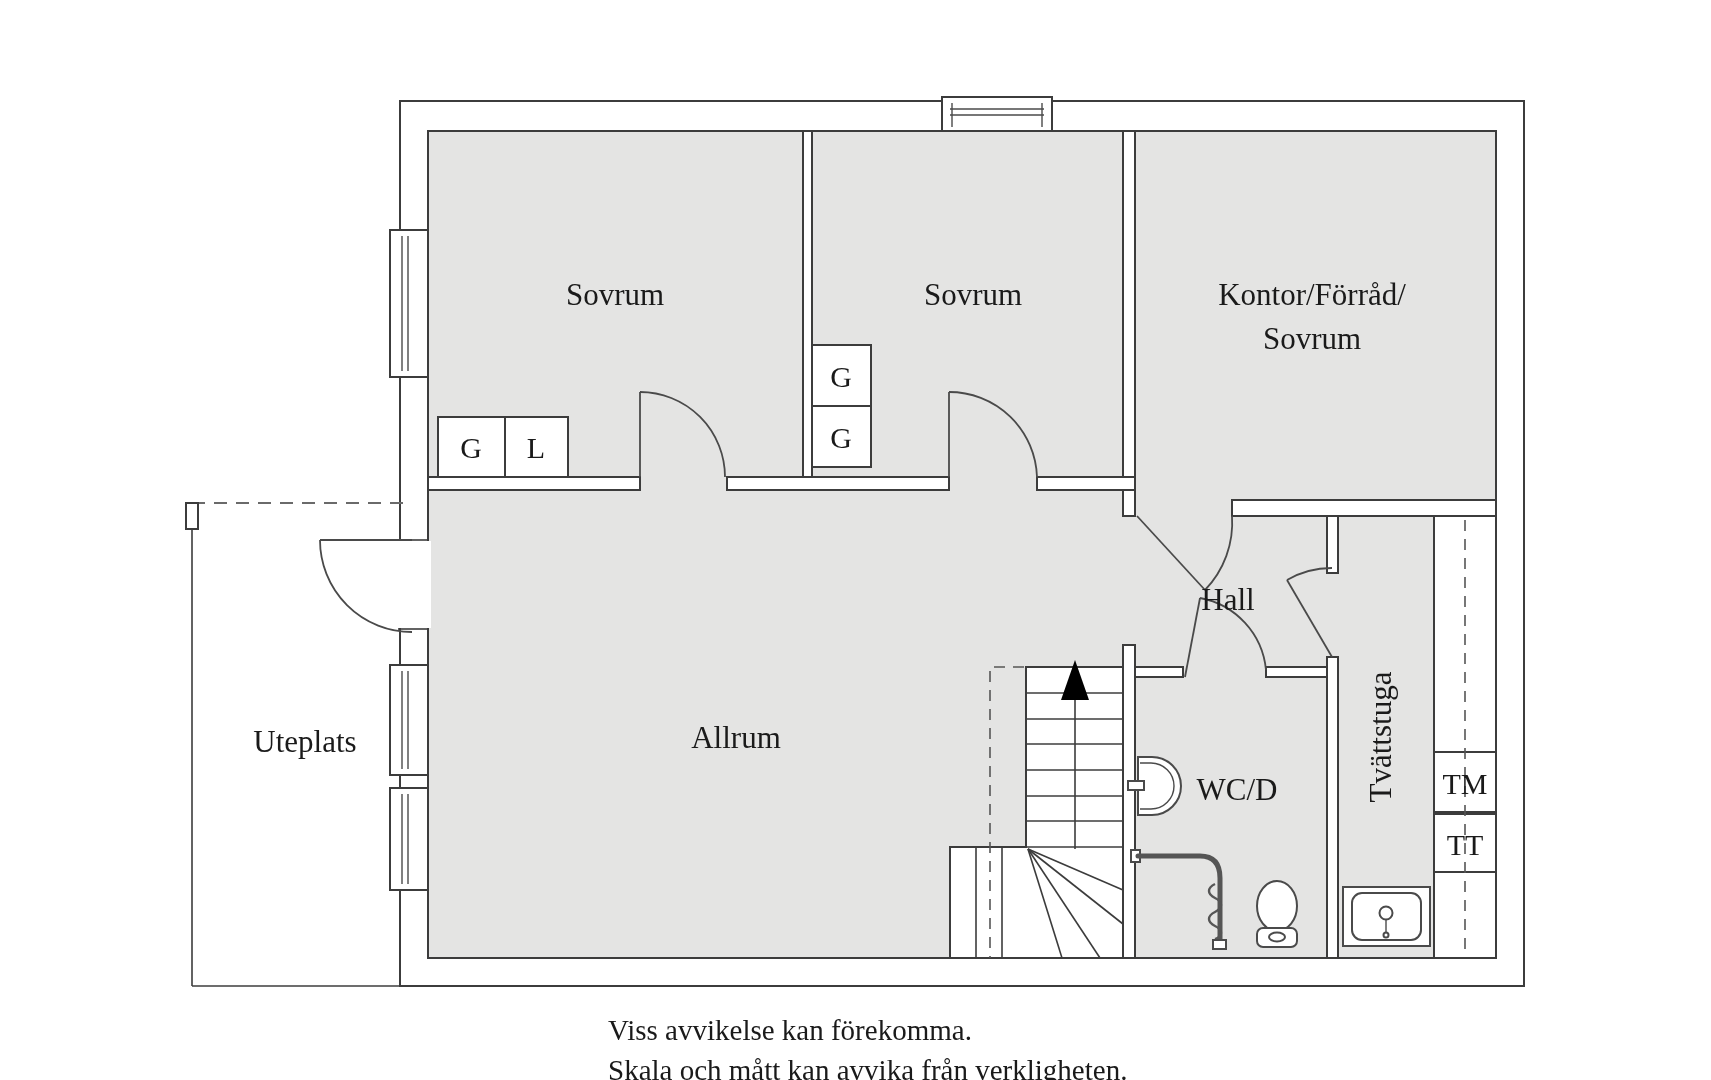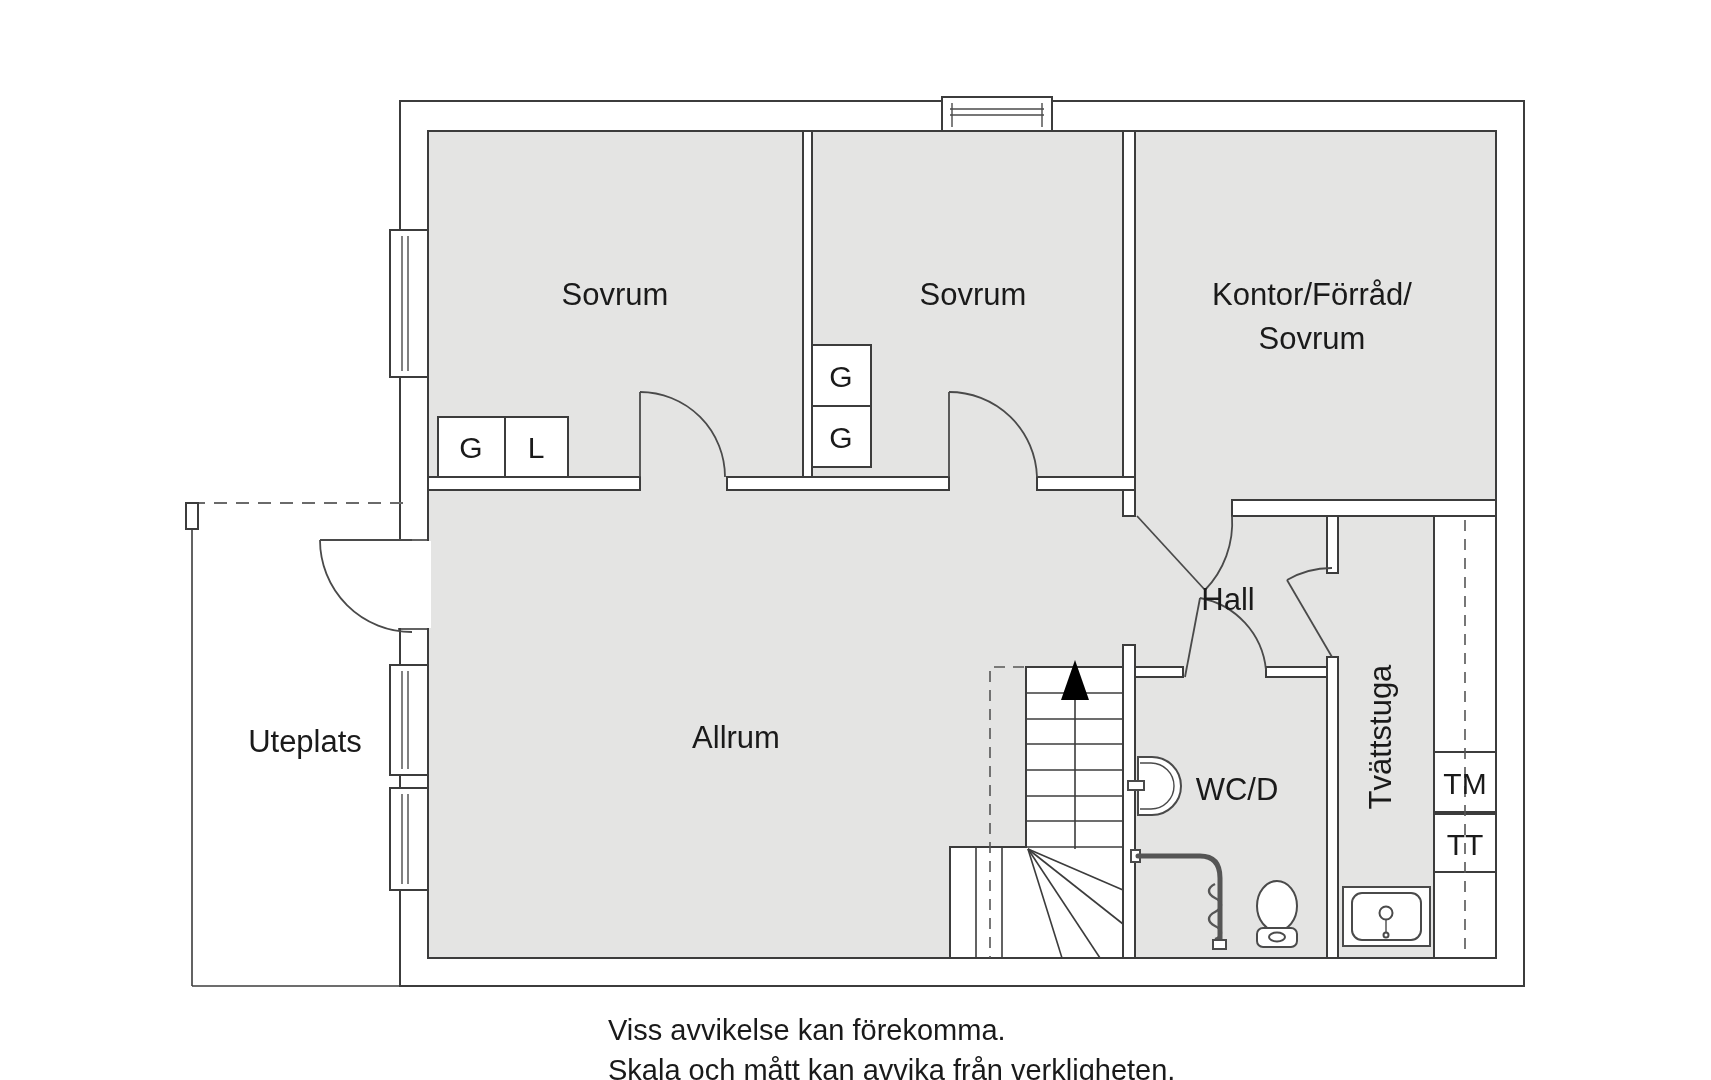--- a/index.html
+++ b/index.html
@@ -1,18 +1,18 @@
 <!DOCTYPE html>
 <html><head>
 <meta charset="utf-8">
 <style>
   html,body{margin:0;padding:0;background:#ffffff;}
   .page{
     width:1711px;height:1080px;position:relative;background:#ffffff;
-    font-family:Liberation Sans, sans-serif;
+    font-family:Liberation Serif, serif;
   }
   svg{display:block}
   
   .wall{fill:#ffffff;stroke:#3c3c3c;stroke-width:2;}
   .floor{fill:#e4e4e3;stroke:#3c3c3c;stroke-width:2;}
   .whitebox{fill:#ffffff;stroke:#3c3c3c;stroke-width:2;}
   .erase{fill:#ffffff;stroke:none;}
   .thin{stroke:#3c3c3c;stroke-width:1.6;fill:none;}
   .thin2{stroke:#4a4a4a;stroke-width:1.4;fill:none;}
   .door{stroke:#4a4a4a;stroke-width:1.8;fill:none;}

